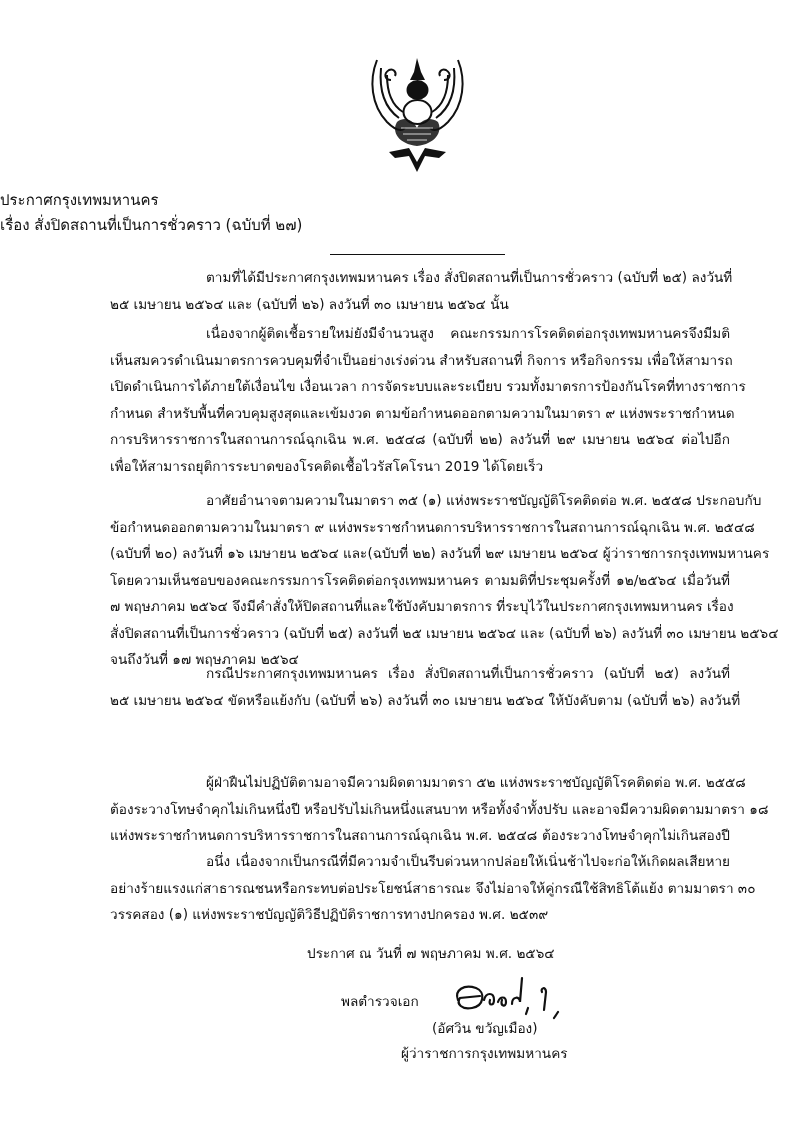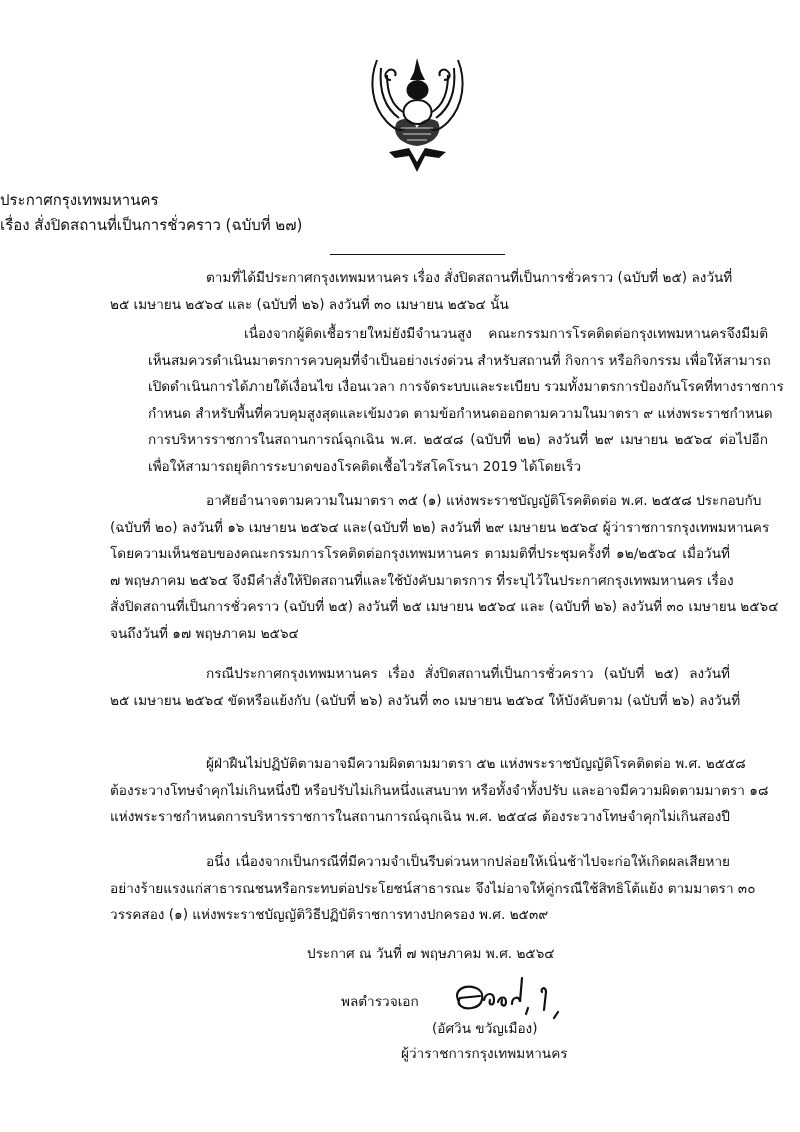--- a/index.html
+++ b/index.html
@@ -11,24 +11,24 @@
   .emblem { position: absolute; left: 365px; top: 50px; width: 105px; height: 125px; }
   .heading { position: absolute; left: 0; width: 800px; font-size: 15px; line-height: 20px; }
   .h1 { top: 190px; }
   .h2 { top: 215px; }
   .rule { position: absolute; left: 330px; top: 254px; width: 175px; height: 0; border-top: 1.4px solid #111; }
   .para { position: absolute; left: 110px; width: 620px; font-size: 13.6px; line-height: 26.5px; }
   .para .line { display: block; white-space: nowrap; text-align: justify; text-align-last: justify; }
   .para .line.last { text-align-last: left; }
   .para .line.indent { padding-left: 96px; }
   .p1 { top: 264px; }
-  .p2 { top: 320px; margin-left: 38px; }
+  .p2 { top: 320px; }
   .p3 { top: 487px; }
   .p4 { top: 660px; }
-  .p5 { top: 750px; }
+  .p5 { top: 769px; }
   .p6 { top: 848px; }
   .date { position: absolute; left: 307px; top: 942px; font-size: 13.6px; }
   .rank { position: absolute; left: 341px; top: 990px; font-size: 13.6px; }
   .sig { position: absolute; left: 450px; top: 970px; width: 120px; height: 50px; }
   .name { position: absolute; left: 424px; top: 1017px; font-size: 13.6px; margin-left: 8px; }
   .title { position: absolute; left: 401px; top: 1042px; font-size: 13.6px; }
 </style>
 </head>
 <body>
 
@@ -68,20 +68,21 @@
   <span class="line indent">เนื่องจากผู้ติดเชื้อรายใหม่ยังมีจำนวนสูง คณะกรรมการโรคติดต่อกรุงเทพมหานครจึงมีมติ</span>
   <span class="line">เห็นสมควรดำเนินมาตรการควบคุมที่จำเป็นอย่างเร่งด่วน สำหรับสถานที่ กิจการ หรือกิจกรรม เพื่อให้สามารถ</span>
   <span class="line">เปิดดำเนินการได้ภายใต้เงื่อนไข เงื่อนเวลา การจัดระบบและระเบียบ รวมทั้งมาตรการป้องกันโรคที่ทางราชการ</span>
   <span class="line">กำหนด สำหรับพื้นที่ควบคุมสูงสุดและเข้มงวด ตามข้อกำหนดออกตามความในมาตรา ๙ แห่งพระราชกำหนด</span>
   <span class="line">การบริหารราชการในสถานการณ์ฉุกเฉิน พ.ศ. ๒๕๔๘ (ฉบับที่ ๒๒) ลงวันที่ ๒๙ เมษายน ๒๕๖๔ ต่อไปอีก</span>
   <span class="line last">เพื่อให้สามารถยุติการระบาดของโรคติดเชื้อไวรัสโคโรนา 2019 ได้โดยเร็ว</span>
 </div>
 
 <div class="para p3">
   <span class="line indent">อาศัยอำนาจตามความในมาตรา ๓๕ (๑) แห่งพระราชบัญญัติโรคติดต่อ พ.ศ. ๒๕๕๘ ประกอบกับ</span>
+  <span class="line">ข้อกำหนดออกตามความในมาตรา ๙ แห่งพระราชกำหนดการบริหารราชการในสถานการณ์ฉุกเฉิน พ.ศ. ๒๕๔๘</span>
   <span class="line">(ฉบับที่ ๒๐) ลงวันที่ ๑๖ เมษายน ๒๕๖๔ และ(ฉบับที่ ๒๒) ลงวันที่ ๒๙ เมษายน ๒๕๖๔ ผู้ว่าราชการกรุงเทพมหานคร</span>
   <span class="line">โดยความเห็นชอบของคณะกรรมการโรคติดต่อกรุงเทพมหานคร ตามมติที่ประชุมครั้งที่ ๑๒/๒๕๖๔ เมื่อวันที่</span>
   <span class="line">๗ พฤษภาคม ๒๕๖๔ จึงมีคำสั่งให้ปิดสถานที่และใช้บังคับมาตรการ ที่ระบุไว้ในประกาศกรุงเทพมหานคร เรื่อง</span>
   <span class="line">สั่งปิดสถานที่เป็นการชั่วคราว (ฉบับที่ ๒๕) ลงวันที่ ๒๕ เมษายน ๒๕๖๔ และ (ฉบับที่ ๒๖) ลงวันที่ ๓๐ เมษายน ๒๕๖๔</span>
   <span class="line last">จนถึงวันที่ ๑๗ พฤษภาคม ๒๕๖๔</span>
 </div>
 
 <div class="para p4">
   <span class="line indent">กรณีประกาศกรุงเทพมหานคร เรื่อง สั่งปิดสถานที่เป็นการชั่วคราว (ฉบับที่ ๒๕) ลงวันที่</span>
   <span class="line">๒๕ เมษายน ๒๕๖๔ ขัดหรือแย้งกับ (ฉบับที่ ๒๖) ลงวันที่ ๓๐ เมษายน ๒๕๖๔ ให้บังคับตาม (ฉบับที่ ๒๖) ลงวันที่</span>

